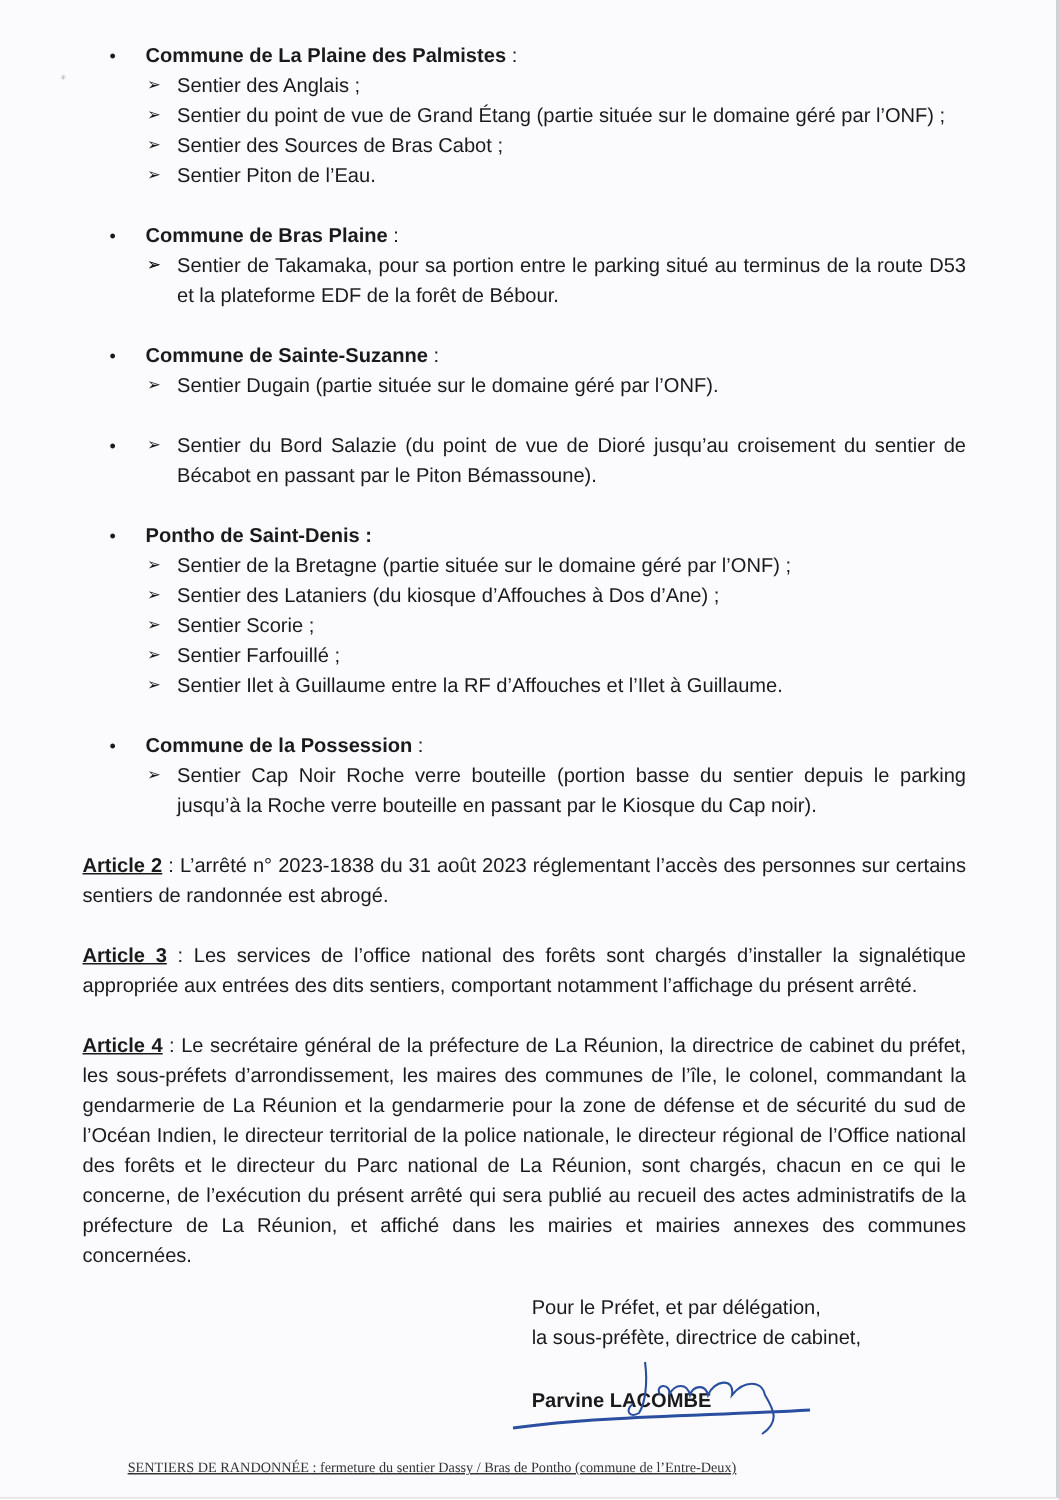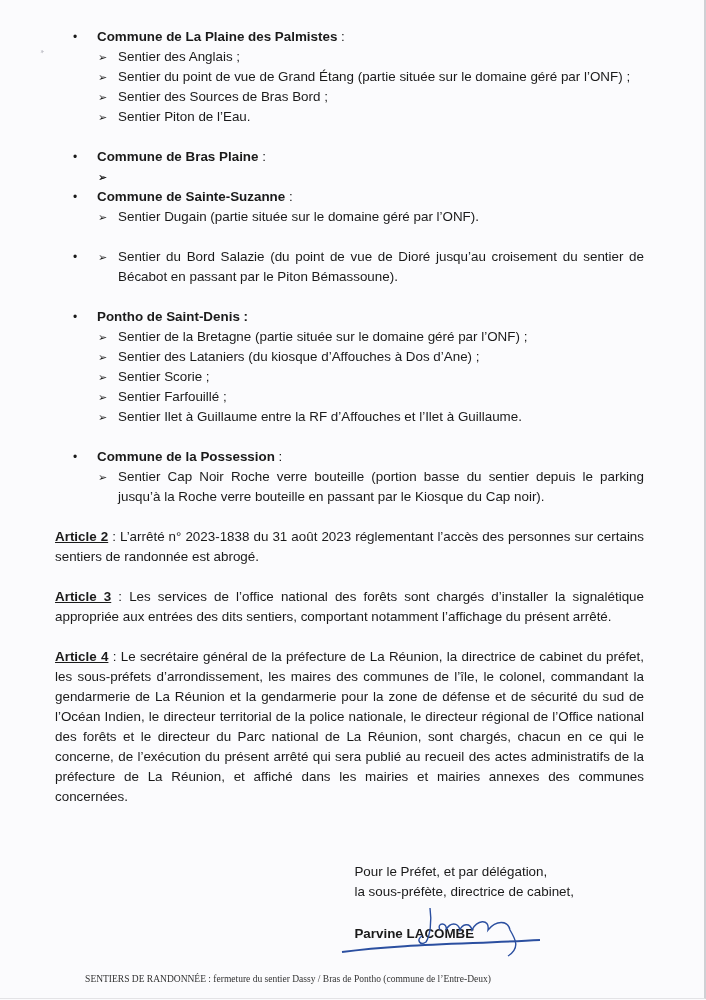--- a/index.html
+++ b/index.html
@@ -14,41 +14,41 @@
   .commune .head { position: relative; padding-left: 42px; }
   .commune .bullet { position: absolute; left: 18px; top: 0; font-size: 12px; }
   .commune .title { font-weight: bold; }
   .trail { position: relative; padding-left: 63px; text-align: justify; }
   .trail .arrow { position: absolute; left: 43px; top: 0; font-size: 11px; }
   .article { text-align: justify; margin-bottom: 20px; }
   .article .label { font-weight: bold; text-decoration: underline; }
   .sig { position: absolute; right: 130px; top: 862px; text-align: left; font-size: 13.4px; line-height: 20px; }
   .sig .name { margin-top: 0px; font-weight: bold; }
   .signature-svg { position: absolute; left: 340px; top: 900px; width: 220px; height: 60px; }
-  .footer { position: absolute; left: 0; width: 576px; top: 974px; text-align: center; font-family: "Liberation Serif", serif; font-size: 9.5px; color: #333; }
+  .footer { position: absolute; left: 0; width: 576px; top: 974px; text-align: center; font-family: "Liberation Serif", serif; font-size: 9.5px; color: #333; text-decoration: underline; }
 </style>
 </head>
 <body>
 
 <div class="page">
   <span class="mark">*</span>
 
   <div class="content">
     <div id="communes">
         <div class="commune">
           <div class="head"><span class="bullet">•</span><span class="title">Commune de La Plaine des Palmistes</span><span> :</span></div>
           <div class="trail"><span class="arrow">➢</span><span>Sentier des Anglais ;</span></div>
           <div class="trail"><span class="arrow">➢</span><span>Sentier du point de vue de Grand Étang (partie située sur le domaine géré par l’ONF) ;</span></div>
-          <div class="trail"><span class="arrow">➢</span><span>Sentier des Sources de Bras Bord ;</span></div>
+          <div class="trail"><span class="arrow">➢</span><span>Sentier des Sources de Bras Cabot ;</span></div>
           <div class="trail"><span class="arrow">➢</span><span>Sentier Piton de l’Eau.</span></div>
         </div>
         <div class="commune">
           <div class="head"><span class="bullet">•</span><span class="title">Commune de Bras Plaine</span><span> :</span></div>
           <div class="trail"><span class="arrow">➢</span></div>
-          <div class="trail"><span class="arrow">➢</span></div>
+          <div class="trail"><span class="arrow">➢</span><span>Sentier de Takamaka, pour sa portion entre le parking situé au terminus de la route D53 et la plateforme EDF de la forêt de Bébour.</span></div>
         </div>
         <div class="commune">
           <div class="head"><span class="bullet">•</span><span class="title">Commune de Sainte-Suzanne</span><span> :</span></div>
           <div class="trail"><span class="arrow">➢</span><span>Sentier Dugain (partie située sur le domaine géré par l’ONF).</span></div>
         </div>
         <div class="commune">
           <div class="head"><span class="bullet">•</span><span></span></div>
           <div class="trail"><span class="arrow">➢</span><span>Sentier du Bord Salazie (du point de vue de Dioré jusqu’au croisement du sentier de Bécabot en passant par le Piton Bémassoune).</span></div>
         </div>
         <div class="commune">

